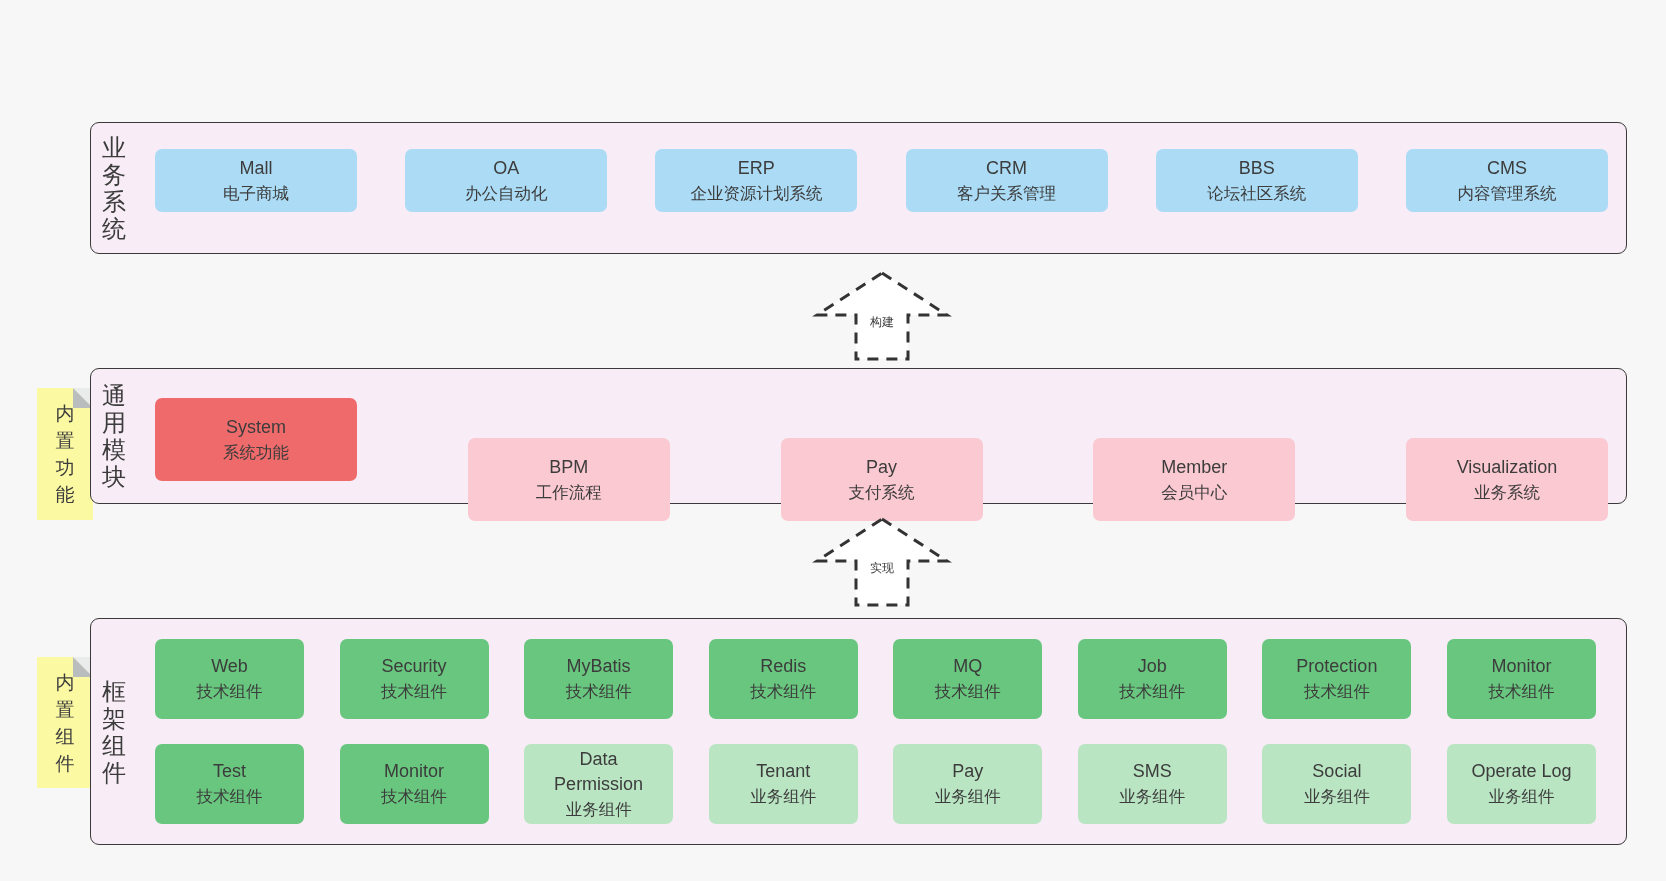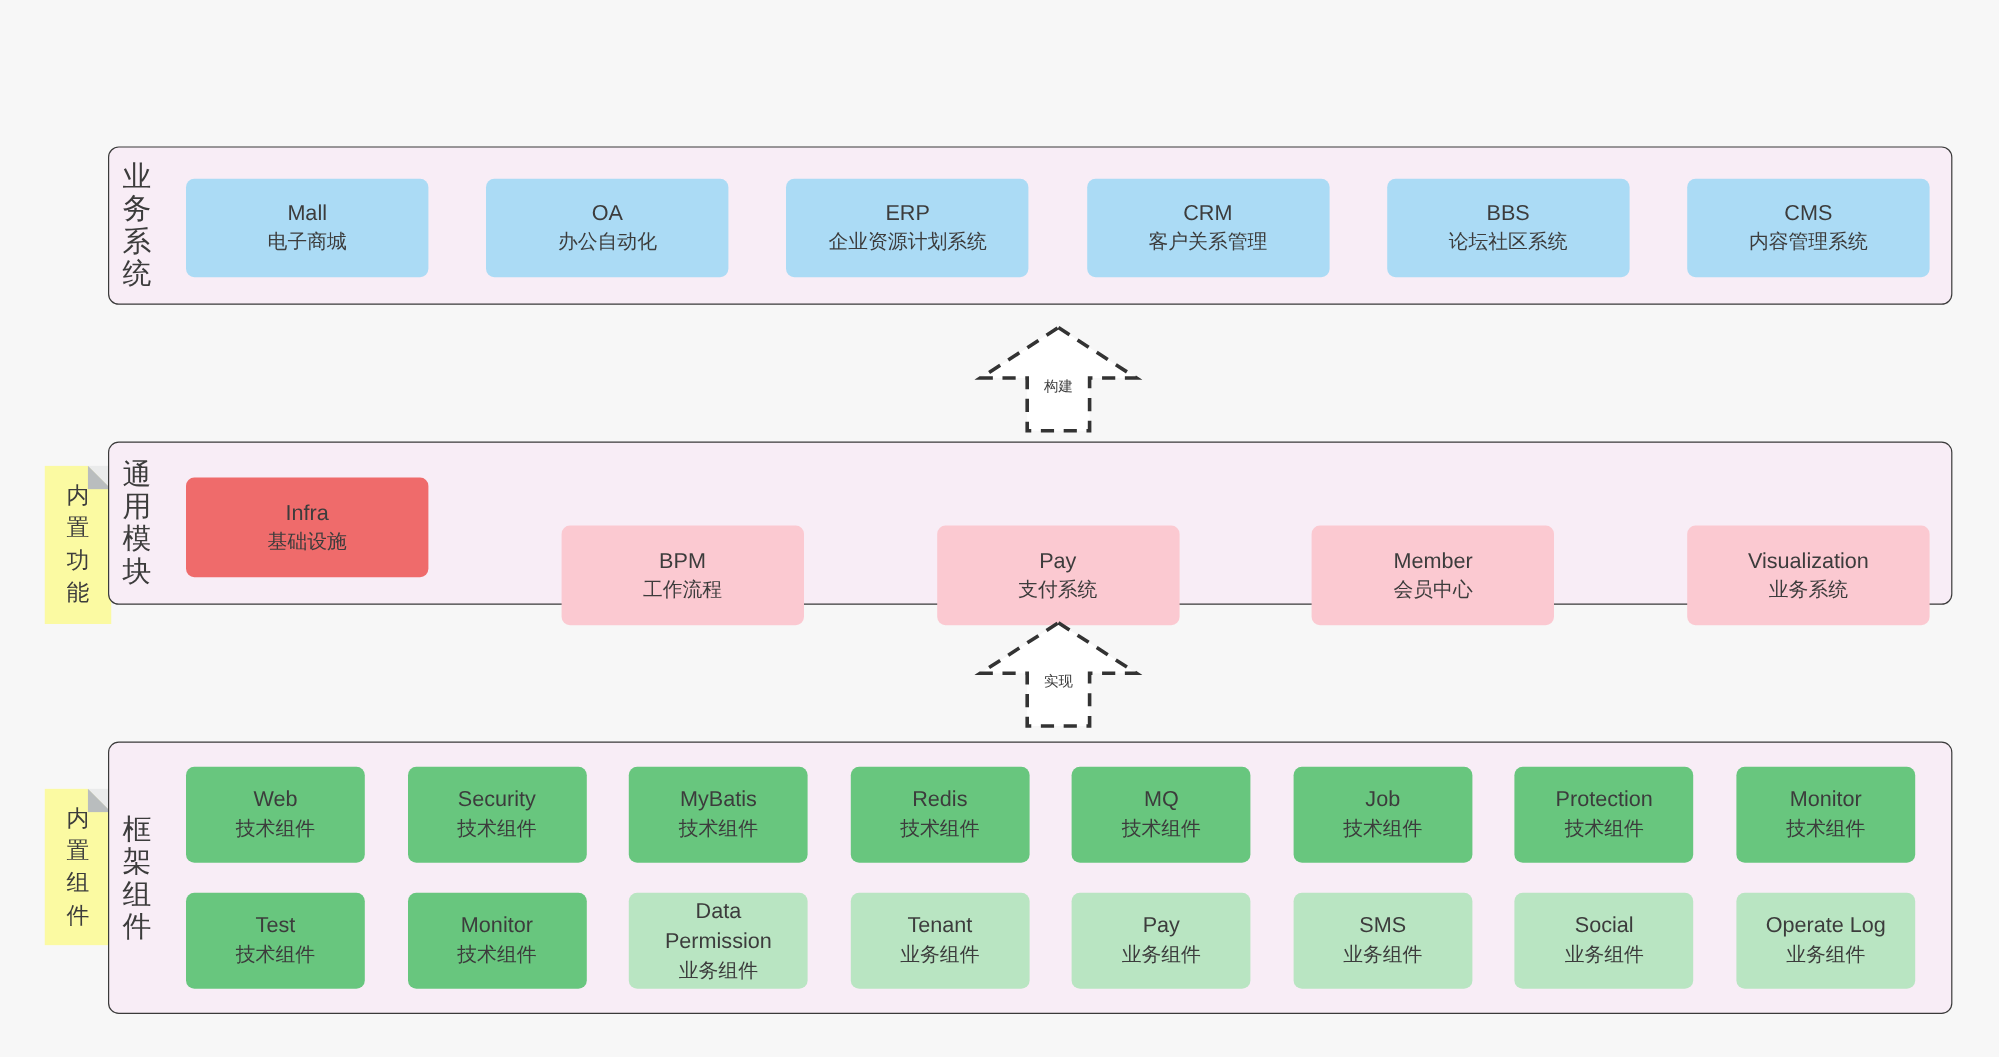--- a/index.html
+++ b/index.html
@@ -45,21 +45,21 @@
 
   .box{
     display:flex;flex-direction:column;
     align-items:center;justify-content:center;
     text-align:center;border-radius:7px;
     line-height:25px;box-sizing:border-box;
     padding:2px 12px;
   }
   .box .en{font-size:18px;}
   .box .zh{font-size:16.5px;}
-  .w202{width:202px;height:82px;}
+  .w202{width:202px;height:63px;}
   #band-modules .w202{height:83px;}
   .w149{width:149px;height:80px;padding:2px 10px;}
 
   .blue{background:var(--blue,#abdbf5);}
   .red{background:var(--red,#ef6b6b);}
   .pink{background:var(--pink,#fbc9d1);margin-top:40px;}
   .green{background:var(--green,#68c67e);}
   .lgreen{background:var(--green-light,#b9e5c2);}
 
   .sticky{position:absolute;width:56px;height:132px;}
@@ -146,22 +146,22 @@
   </div>
   <div class="sticky-label">
     <div class="v-text">内置功能</div>
   </div>
 </div>
 
 <div class="band" id="band-modules">
   <div class="band-label v-text">通用模块</div>
   <div class="box-row">
     <div class="box red w202">
-      <div class="en">Infra</div>
-      <div class="zh">基础设施</div>
+      <div class="en">System</div>
+      <div class="zh">系统功能</div>
     </div>
     <div class="box pink w202">
       <div class="en">BPM</div>
       <div class="zh">工作流程</div>
     </div>
     <div class="box pink w202">
       <div class="en">Pay</div>
       <div class="zh">支付系统</div>
     </div>
     <div class="box pink w202">

